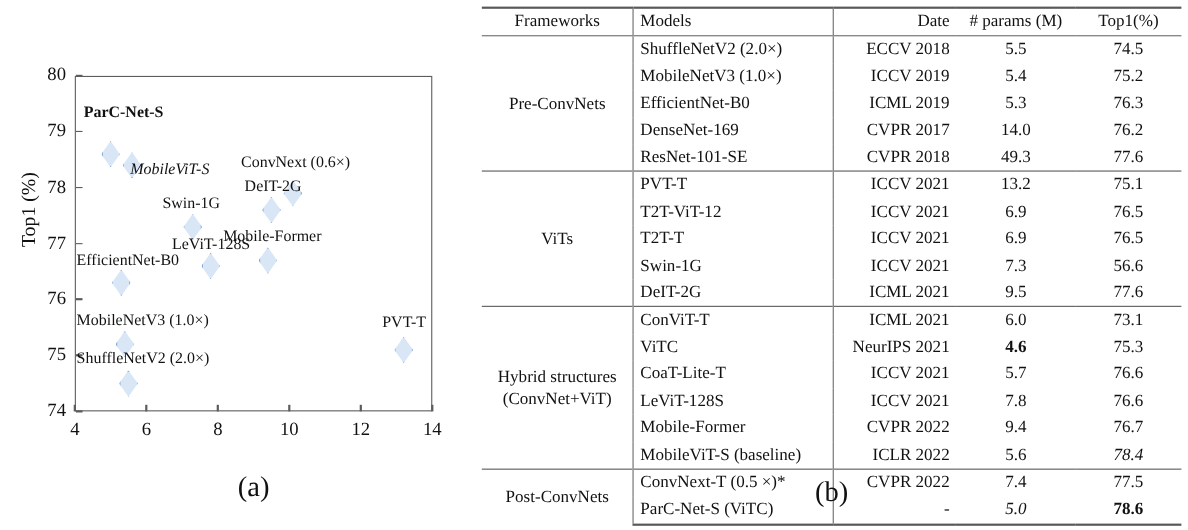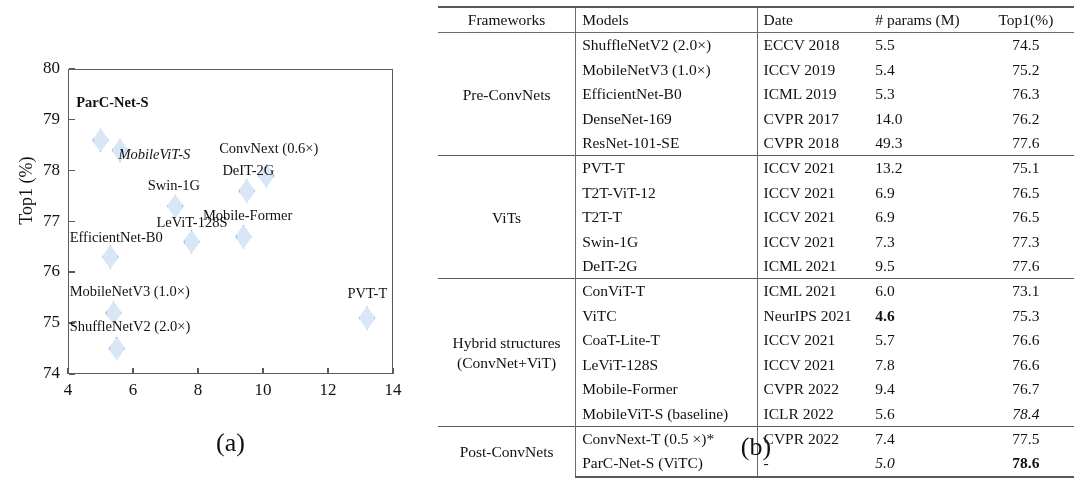--- a/index.html
+++ b/index.html
@@ -53,22 +53,22 @@
   
   #panel-b{position:absolute;left:430px;top:0;width:650px;height:482px;}
   table#cmp{
     position:absolute;left:8px;top:6px;width:636px;
     border-collapse:collapse;font-size:15.5px;
     font-family:"Liberation Serif", serif;
   }
   table#cmp td{padding:0 6px;height:24.4px;line-height:24.4px;vertical-align:middle;}
   .c-fw{width:132px;text-align:center;}
   .c-md{width:190px;text-align:left;}
-  .c-dt{width:112px;text-align:left;}
-  .c-pm{width:110px;}
+  .c-dt{width:112px;text-align:right;}
+  .c-pm{width:110px;text-align:center;}
   .c-t1{width:92px;text-align:center;}
 
   .vline-md{border-left:1.3px solid #6b6b6b;}
   .vline-dt{border-left:1.3px solid #6b6b6b;}
 
   .top-rule   td{border-top:2.2px solid #595959;}
   .hdr-rule   td{border-bottom:1.4px solid #6b6b6b;}
   .grp-rule   td{border-top:1.8px solid #595959;}
   .bot-rule   td{border-bottom:2.2px solid #595959;}
 
@@ -208,21 +208,21 @@
           <tr class="">
             <td class="c-md vline-md">T2T-T</td>
             <td class="c-dt vline-dt">ICCV 2021</td>
             <td class="c-pm">6.9</td>
             <td class="c-t1">76.5</td>
           </tr>
           <tr class="">
             <td class="c-md vline-md">Swin-1G</td>
             <td class="c-dt vline-dt">ICCV 2021</td>
             <td class="c-pm">7.3</td>
-            <td class="c-t1">77.3</td>
+            <td class="c-t1">56.6</td>
           </tr>
           <tr class="">
             <td class="c-md vline-md">DeIT-2G</td>
             <td class="c-dt vline-dt">ICML 2021</td>
             <td class="c-pm">9.5</td>
             <td class="c-t1">77.6</td>
           </tr>
           <tr class="grp-rule">
             <td class="c-fw fwcell" rowspan="6">
               <span>Hybrid structures</span>

